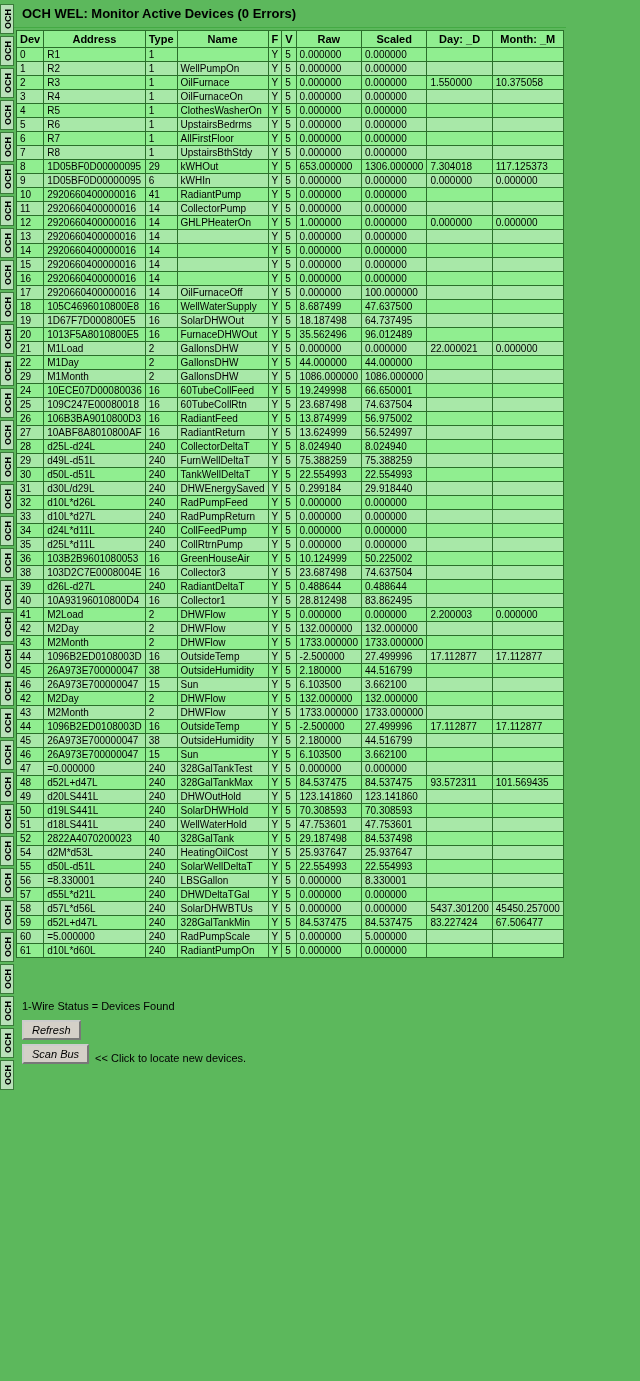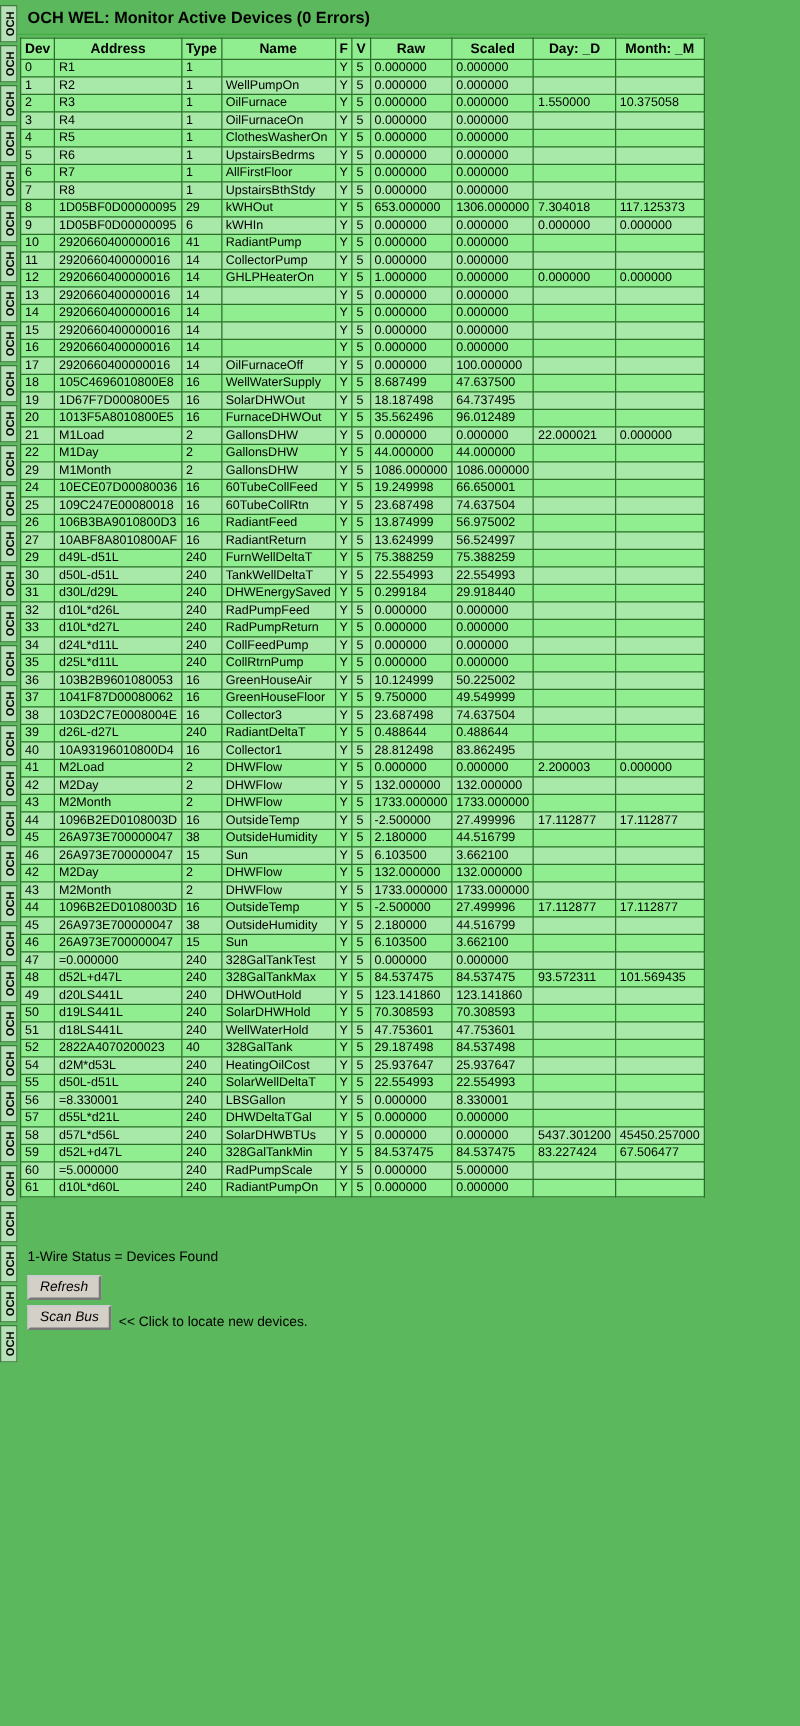--- a/index.html
+++ b/index.html
@@ -484,20 +484,32 @@
               <td>16</td>
               <td>RadiantReturn</td>
               <td>Y</td>
               <td>5</td>
               <td>13.624999</td>
               <td>56.524997</td>
               <td></td>
               <td></td>
             </tr>
             <tr>
+              <td>28</td>
+              <td>d25L-d24L</td>
+              <td>240</td>
+              <td>CollectorDeltaT</td>
+              <td>Y</td>
+              <td>5</td>
+              <td>8.024940</td>
+              <td>8.024940</td>
+              <td></td>
+              <td></td>
+            </tr>
+            <tr>
               <td>29</td>
               <td>d49L-d51L</td>
               <td>240</td>
               <td>FurnWellDeltaT</td>
               <td>Y</td>
               <td>5</td>
               <td>75.388259</td>
               <td>75.388259</td>
               <td></td>
               <td></td>
@@ -576,32 +588,20 @@
             </tr>
             <tr>
               <td>36</td>
               <td>103B2B9601080053</td>
               <td>16</td>
               <td>GreenHouseAir</td>
               <td>Y</td>
               <td>5</td>
               <td>10.124999</td>
               <td>50.225002</td>
-              <td></td>
-              <td></td>
-            </tr>
-            <tr>
-              <td>37</td>
-              <td>1041F87D00080062</td>
-              <td>16</td>
-              <td>GreenHouseFloor</td>
-              <td>Y</td>
-              <td>5</td>
-              <td>9.750000</td>
-              <td>49.549999</td>
               <td></td>
               <td></td>
             </tr>
             <tr>
               <td>38</td>
               <td>103D2C7E0008004E</td>
               <td>16</td>
               <td>Collector3</td>
               <td>Y</td>
               <td>5</td>

